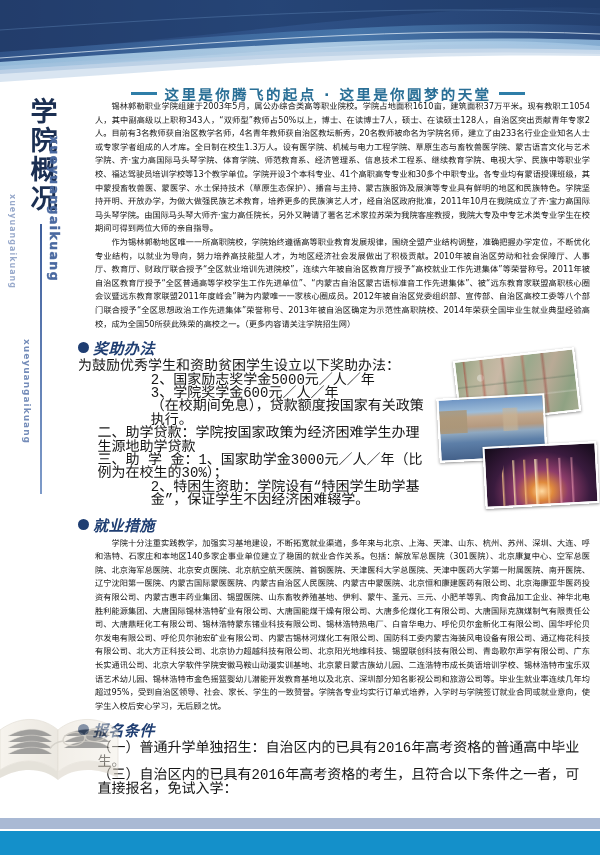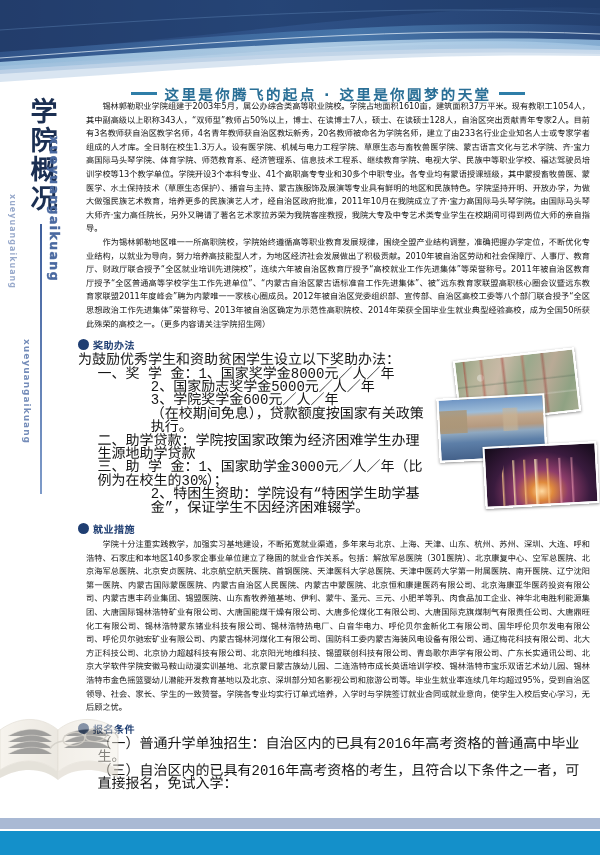--- a/index.html
+++ b/index.html
@@ -67,40 +67,40 @@
     font-size:14.5px;font-weight:bold;color:#2a6f96;
     letter-spacing:2.4px;white-space:nowrap;
   }
 
   
   .content{
     position:absolute;left:78px;top:100px;width:512px;
     color:#1a1a1a;
   }
   p.body{
-    margin:0 0 0 8px;
+    margin:0 0 0 17px;
     font-family:"DejaVu Sans","Liberation Sans",sans-serif;
     font-size:8.2px;line-height:13.6px;
     text-align:justify;text-justify:inter-ideograph;
     text-indent:2em;
     color:#161616;
   }
 
   
   .sec-head{
     display:flex;align-items:center;gap:4px;
     margin:6px 0 2px 0;
   }
   .sec-bullet{
     width:11px;height:11px;border-radius:50%;
     background:#1f3e72;flex:0 0 auto;
   }
   .sec-title{
     font-family:"DejaVu Sans","Liberation Sans",sans-serif;
-    font-size:10px;font-weight:bold;color:#1f3e72;letter-spacing:.5px;
+    font-size:15px;font-weight:bold;color:#1f3e72;letter-spacing:.5px;font-style:italic;
   }
 
   
   .list{
     font-family:Liberation Mono, monospace;
     font-size:14px;line-height:13.4px;color:#161616;
   }
   .list .li{padding-left:1.4em;}
   .list .li.sub{padding-left:5.2em;}
   .list .li.lead{padding-left:0;}
@@ -220,21 +220,20 @@
 
     <p class="body">锡林郭勒职业学院组建于2003年5月，属公办综合类高等职业院校。学院占地面积1610亩，建筑面积37万平米。现有教职工1054人，其中副高级以上职称343人，“双师型”教师占50%以上，博士、在读博士7人，硕士、在读硕士128人，自治区突出贡献青年专家2人。目前有3名教师获自治区教学名师，4名青年教师获自治区教坛新秀，20名教师被命名为学院名师，建立了由233名行业企业知名人士或专家学者组成的人才库。全日制在校生1.3万人。设有医学院、机械与电力工程学院、草原生态与畜牧兽医学院、蒙古语言文化与艺术学院、齐·宝力高国际马头琴学院、体育学院、师范教育系、经济管理系、信息技术工程系、继续教育学院、电视大学、民族中等职业学校、福达驾驶员培训学校等13个教学单位。学院开设3个本科专业、41个高职高专专业和30多个中职专业。各专业均有蒙语授课班级，其中蒙授畜牧兽医、蒙医学、水土保持技术（草原生态保护）、播音与主持、蒙古族服饰及展演等专业具有鲜明的地区和民族特色。学院坚持开明、开放办学，为做大做强民族艺术教育，培养更多的民族演艺人才，经自治区政府批准，2011年10月在我院成立了齐·宝力高国际马头琴学院。由国际马头琴大师齐·宝力高任院长，另外又聘请了著名艺术家拉苏荣为我院客座教授，我院大专及中专艺术类专业学生在校期间可得到两位大师的亲自指导。</p>
     <p class="body">作为锡林郭勒地区唯一一所高职院校，学院始终遵循高等职业教育发展规律，围绕全盟产业结构调整，准确把握办学定位，不断优化专业结构，以就业为导向，努力培养高技能型人才，为地区经济社会发展做出了积极贡献。2010年被自治区劳动和社会保障厅、人事厅、教育厅、财政厅联合授予“全区就业培训先进院校”，连续六年被自治区教育厅授予“高校就业工作先进集体”等荣誉称号。2011年被自治区教育厅授予“全区普通高等学校学生工作先进单位”、“内蒙古自治区蒙古语标准音工作先进集体”、被“远东教育家联盟高职核心圈会议暨远东教育家联盟2011年度峰会”聘为内蒙唯一一家核心圈成员。2012年被自治区党委组织部、宣传部、自治区高校工委等八个部门联合授予“全区思想政治工作先进集体”荣誉称号、2013年被自治区确定为示范性高职院校、2014年荣获全国毕业生就业典型经验高校，成为全国50所获此殊荣的高校之一。（更多内容请关注学院招生网）</p>
 
     <div class="sec-head">
       <span class="sec-bullet"></span>
       <span class="sec-title">奖助办法</span>
     </div>
     <div class="list narrow">
       <div class="li lead">为鼓励优秀学生和资助贫困学生设立以下奖助办法：</div>
-      <div class="li">一、奖 学 金：1、国家奖学金8000元／人／年</div>
       <div class="li sub">2、国家励志奖学金5000元／人／年</div>
       <div class="li sub">3、学院奖学金600元／人／年</div>
       <div class="li sub">（在校期间免息），贷款额度按国家有关政策执行。</div>
       <div class="li">二、助学贷款：学院按国家政策为经济困难学生办理生源地助学贷款</div>
       <div class="li">三、助 学 金：1、国家助学金3000元／人／年（比例为在校生的30%）；</div>
       <div class="li sub">2、特困生资助：学院设有“特困学生助学基金”，保证学生不因经济困难辍学。</div>
     </div>
 
     <div class="sec-head">
       <span class="sec-bullet"></span>

